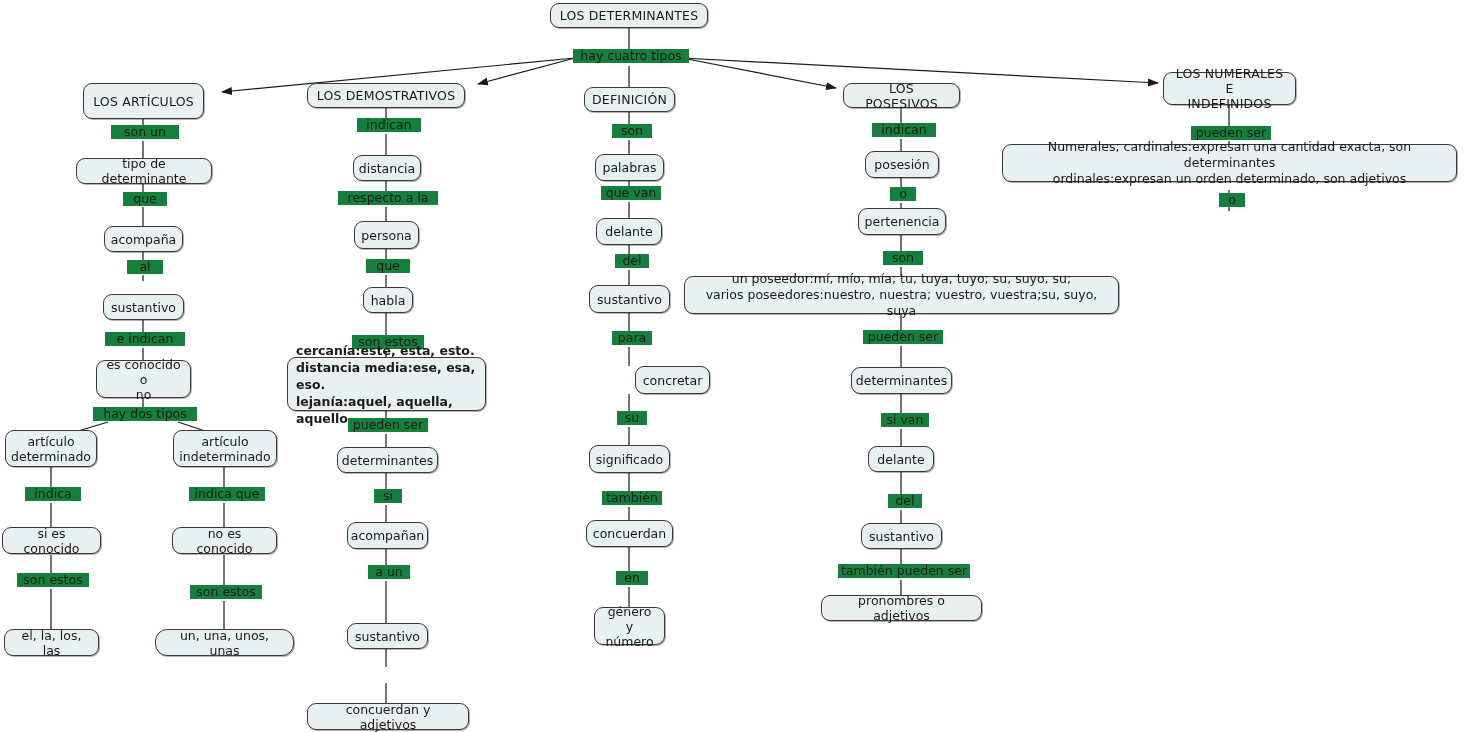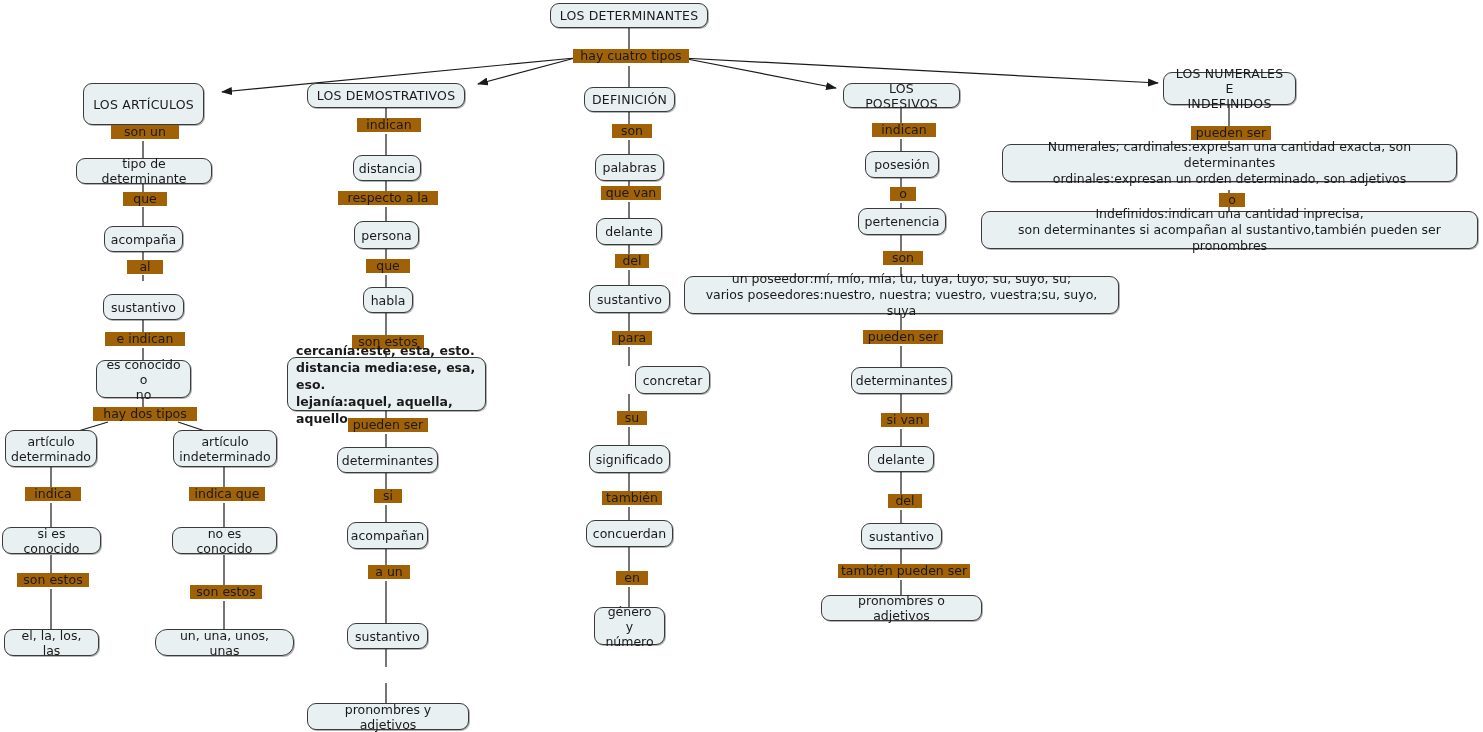--- a/index.html
+++ b/index.html
@@ -50,21 +50,21 @@
   .node.leftalign {
     text-align: left;
     justify-content: flex-start;
     font-weight: bold;
   }
   .link-label {
     position: absolute;
     font-size: 12.5px;
     line-height: 14px;
     color: #1a1a1a;
-    background: #a16207;
+    background: #15803d;
     white-space: pre;
     text-align: center;
     padding: 0 2px;
   }
 </style>
 </head>
 <body>
 
 <div id="canvas">
 
@@ -161,21 +161,21 @@
       <line x1="1229" y1="105" x2="1229" y2="126"></line>
       <line x1="1229" y1="141" x2="1229" y2="144"></line>
       <line x1="1229" y1="190" x2="1229" y2="193"></line>
       <line x1="1229" y1="207" x2="1229" y2="211"></line>
     </g>
   </svg>
 
   <div class="node caps" style="left:550px; top:3px; width:158px; height:25px;">LOS DETERMINANTES</div>
   <div class="link-label" style="left:573px; top:49px; width:112px;">hay cuatro tipos</div>
 
-  <div class="node caps" style="left:83px; top:83px; width:121px; height:42px;">LOS ARTÍCULOS</div>
+  <div class="node caps" style="left:83px; top:83px; width:121px; height:36px;">LOS ARTÍCULOS</div>
   <div class="node caps" style="left:307px; top:83px; width:158px; height:25px;">LOS DEMOSTRATIVOS</div>
   <div class="node caps" style="left:584px; top:87px; width:91px; height:25px;">DEFINICIÓN</div>
   <div class="node caps" style="left:843px; top:83px; width:117px; height:25px;">LOS POSESIVOS</div>
   <div class="node caps" style="left:1163px; top:72px; width:133px; height:33px;">LOS NUMERALES E
 INDEFINIDOS</div>
 
   <div class="link-label" style="left:111px; top:125px; width:64px;">son un</div>
   <div class="node" style="left:76px; top:158px; width:136px; height:26px;">tipo de determinante</div>
   <div class="link-label" style="left:123px; top:192px; width:40px;">que</div>
   <div class="node" style="left:104px; top:226px; width:79px; height:26px;">acompaña</div>
@@ -213,21 +213,21 @@
   <div class="node leftalign" style="left:287px; top:357px; width:199px; height:54px; line-height:17px;">cercanía:este, esta, esto.
 distancia media:ese, esa, eso.
 lejanía:aquel, aquella, aquello.</div>
   <div class="link-label" style="left:348px; top:418px; width:76px;">pueden ser</div>
   <div class="node" style="left:337px; top:447px; width:101px; height:26px;">determinantes</div>
   <div class="link-label" style="left:374px; top:489px; width:24px;">si</div>
   <div class="node" style="left:347px; top:522px; width:81px; height:27px;">acompañan</div>
   <div class="link-label" style="left:368px; top:565px; width:38px;">a un</div>
   <div class="node" style="left:347px; top:623px; width:81px; height:26px;">sustantivo</div>
   <div class="link-label" style="left:323px; top:667px; width:128px;margin-top:45px;">tambien pueden ser</div>
-  <div class="node" style="left:307px; top:703px; width:162px; height:27px;">pronombres y adjetivos</div>
+  <div class="node" style="left:307px; top:703px; width:162px; height:27px;">concuerdan y adjetivos</div>
 
   <div class="link-label" style="left:612px; top:124px; width:36px;">son</div>
   <div class="node" style="left:595px; top:154px; width:69px; height:27px;">palabras</div>
   <div class="link-label" style="left:601px; top:186px; width:56px;">que van</div>
   <div class="node" style="left:596px; top:218px; width:66px; height:27px;">delante</div>
   <div class="link-label" style="left:615px; top:254px; width:30px;">del</div>
   <div class="node" style="left:589px; top:285px; width:81px; height:28px;">sustantivo</div>
   <div class="link-label" style="left:612px; top:331px; width:36px;">para</div>
   <div class="node" style="left:592px; top:366px; width:75px; height:28px;margin-left:43px;">concretar</div>
   <div class="link-label" style="left:617px; top:411px; width:26px;">su</div>
@@ -251,16 +251,14 @@
   <div class="node" style="left:868px; top:446px; width:66px; height:26px;">delante</div>
   <div class="link-label" style="left:888px; top:494px; width:30px;">del</div>
   <div class="node" style="left:861px; top:523px; width:81px; height:26px;">sustantivo</div>
   <div class="link-label" style="left:838px; top:564px; width:128px;">también pueden ser</div>
   <div class="node" style="left:821px; top:595px; width:161px; height:26px;">pronombres o adjetivos</div>
 
   <div class="link-label" style="left:1191px; top:126px; width:76px;">pueden ser</div>
   <div class="node" style="left:1002px; top:144px; width:455px; height:38px; line-height:16px;">Numerales; cardinales:expresan una cantidad exacta, son determinantes
 ordinales:expresan un orden determinado, son adjetivos</div>
   <div class="link-label" style="left:1219px; top:193px; width:22px;">o</div>
-  <div class="node" style="left:981px; top:211px; width:497px; height:38px; line-height:16px;">Indefinidos:indican una cantidad inprecisa,
-son determinantes si acompañan al sustantivo,también pueden ser pronombres</div>
 
 </div>
 
 </body></html>

